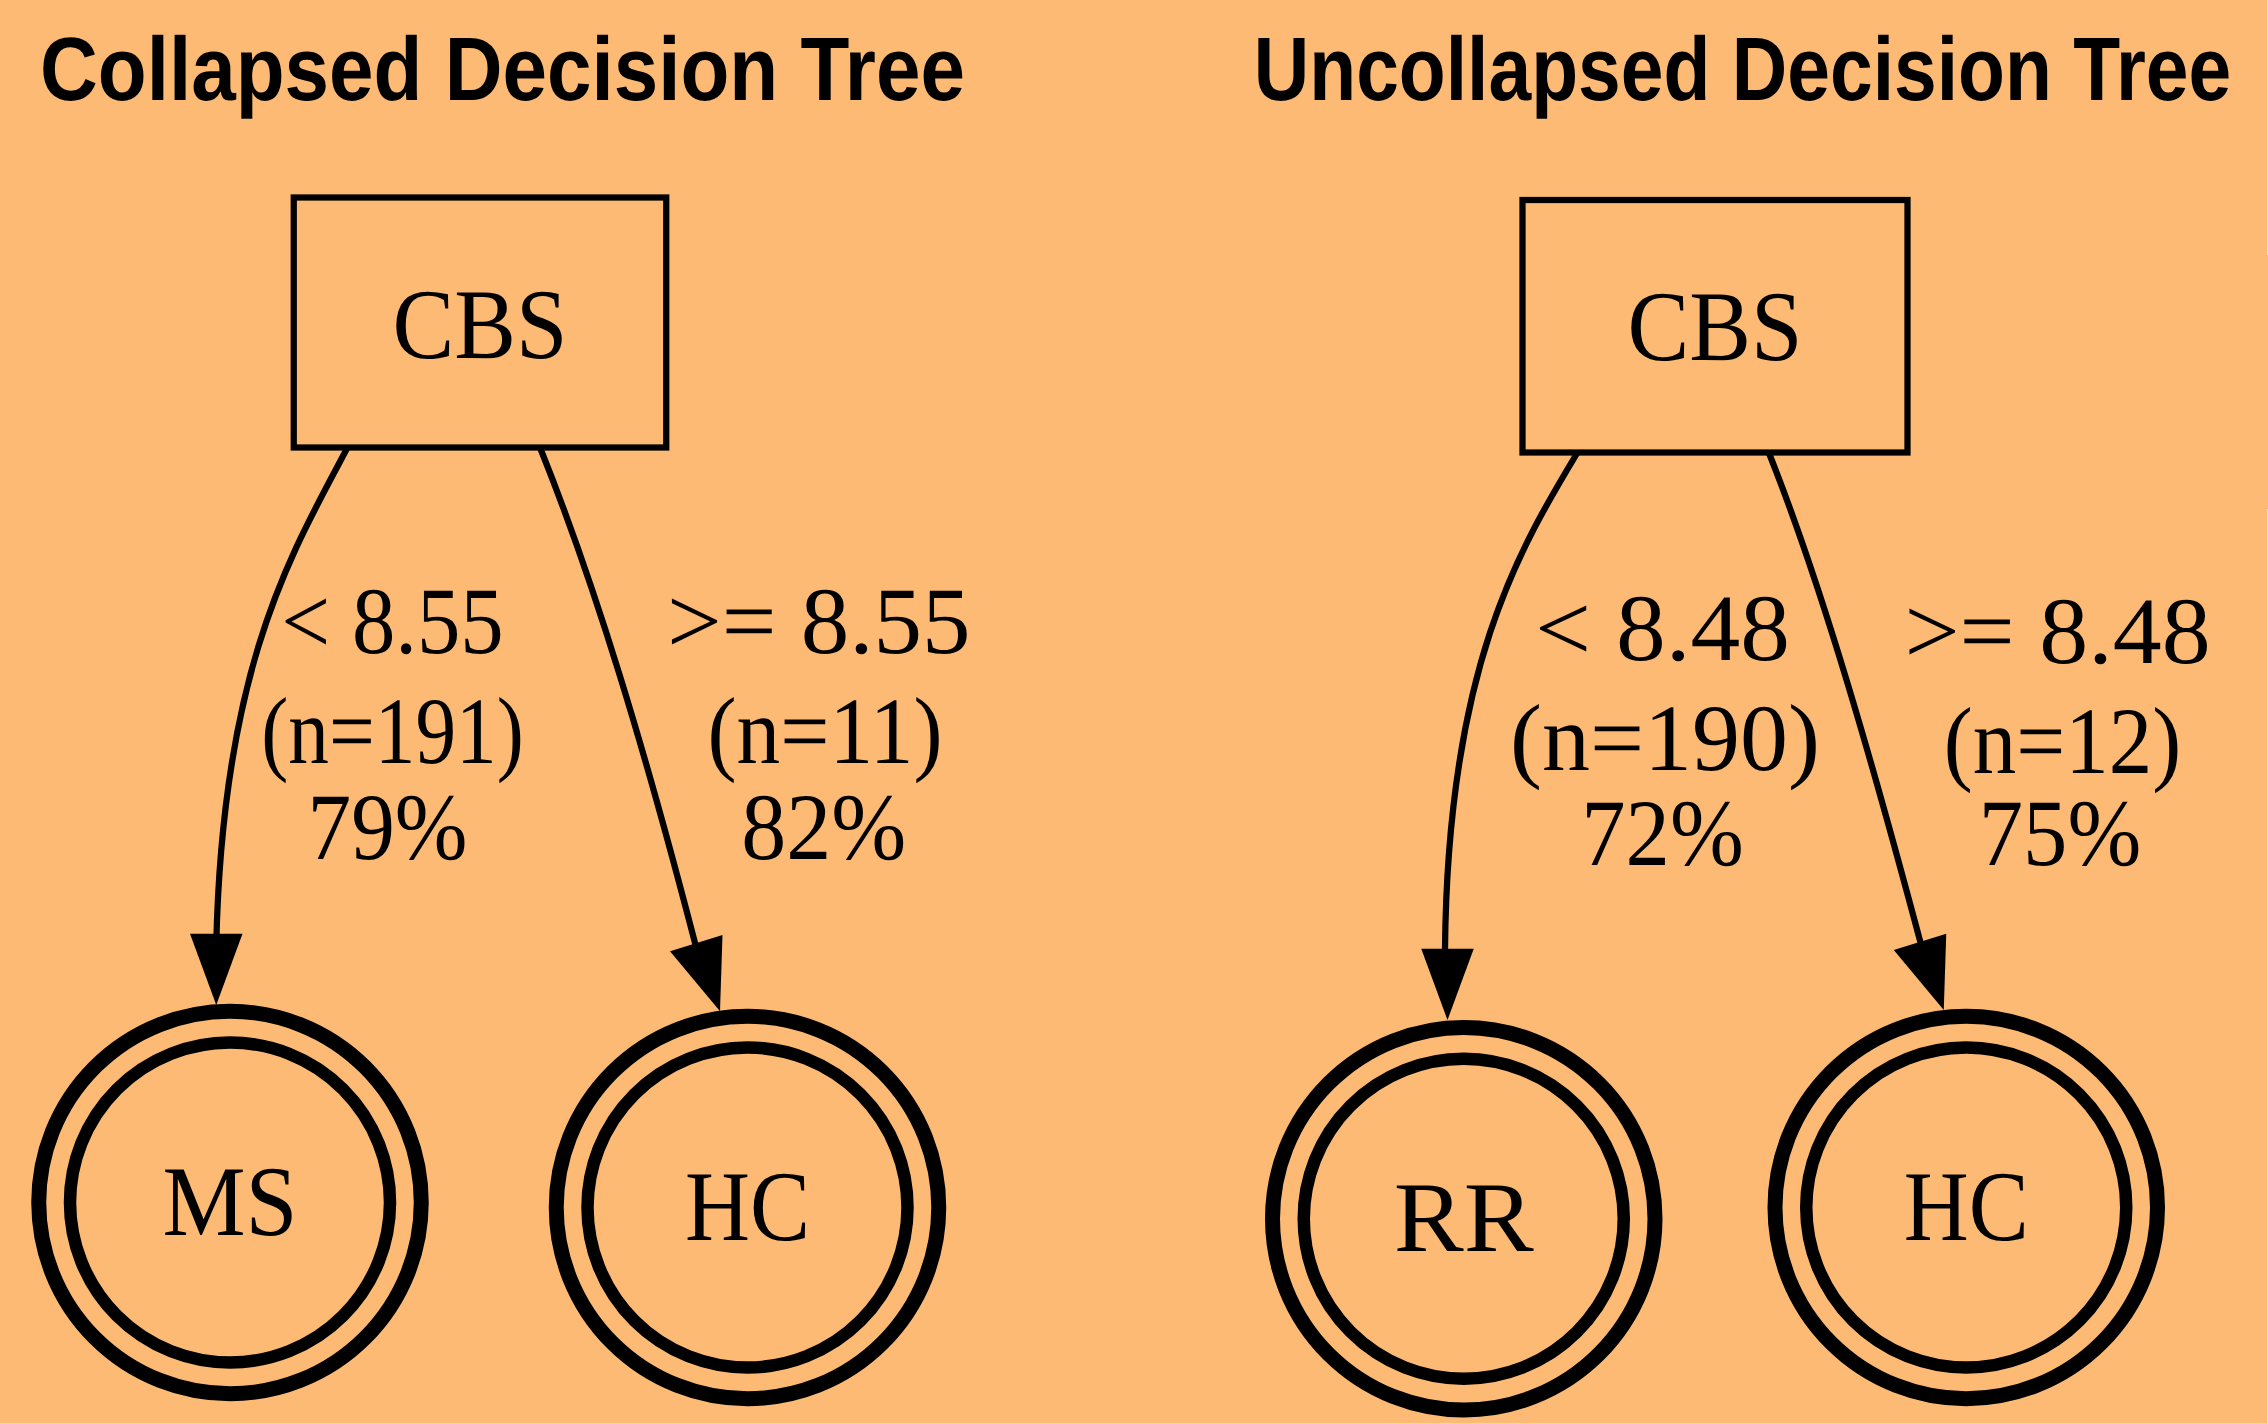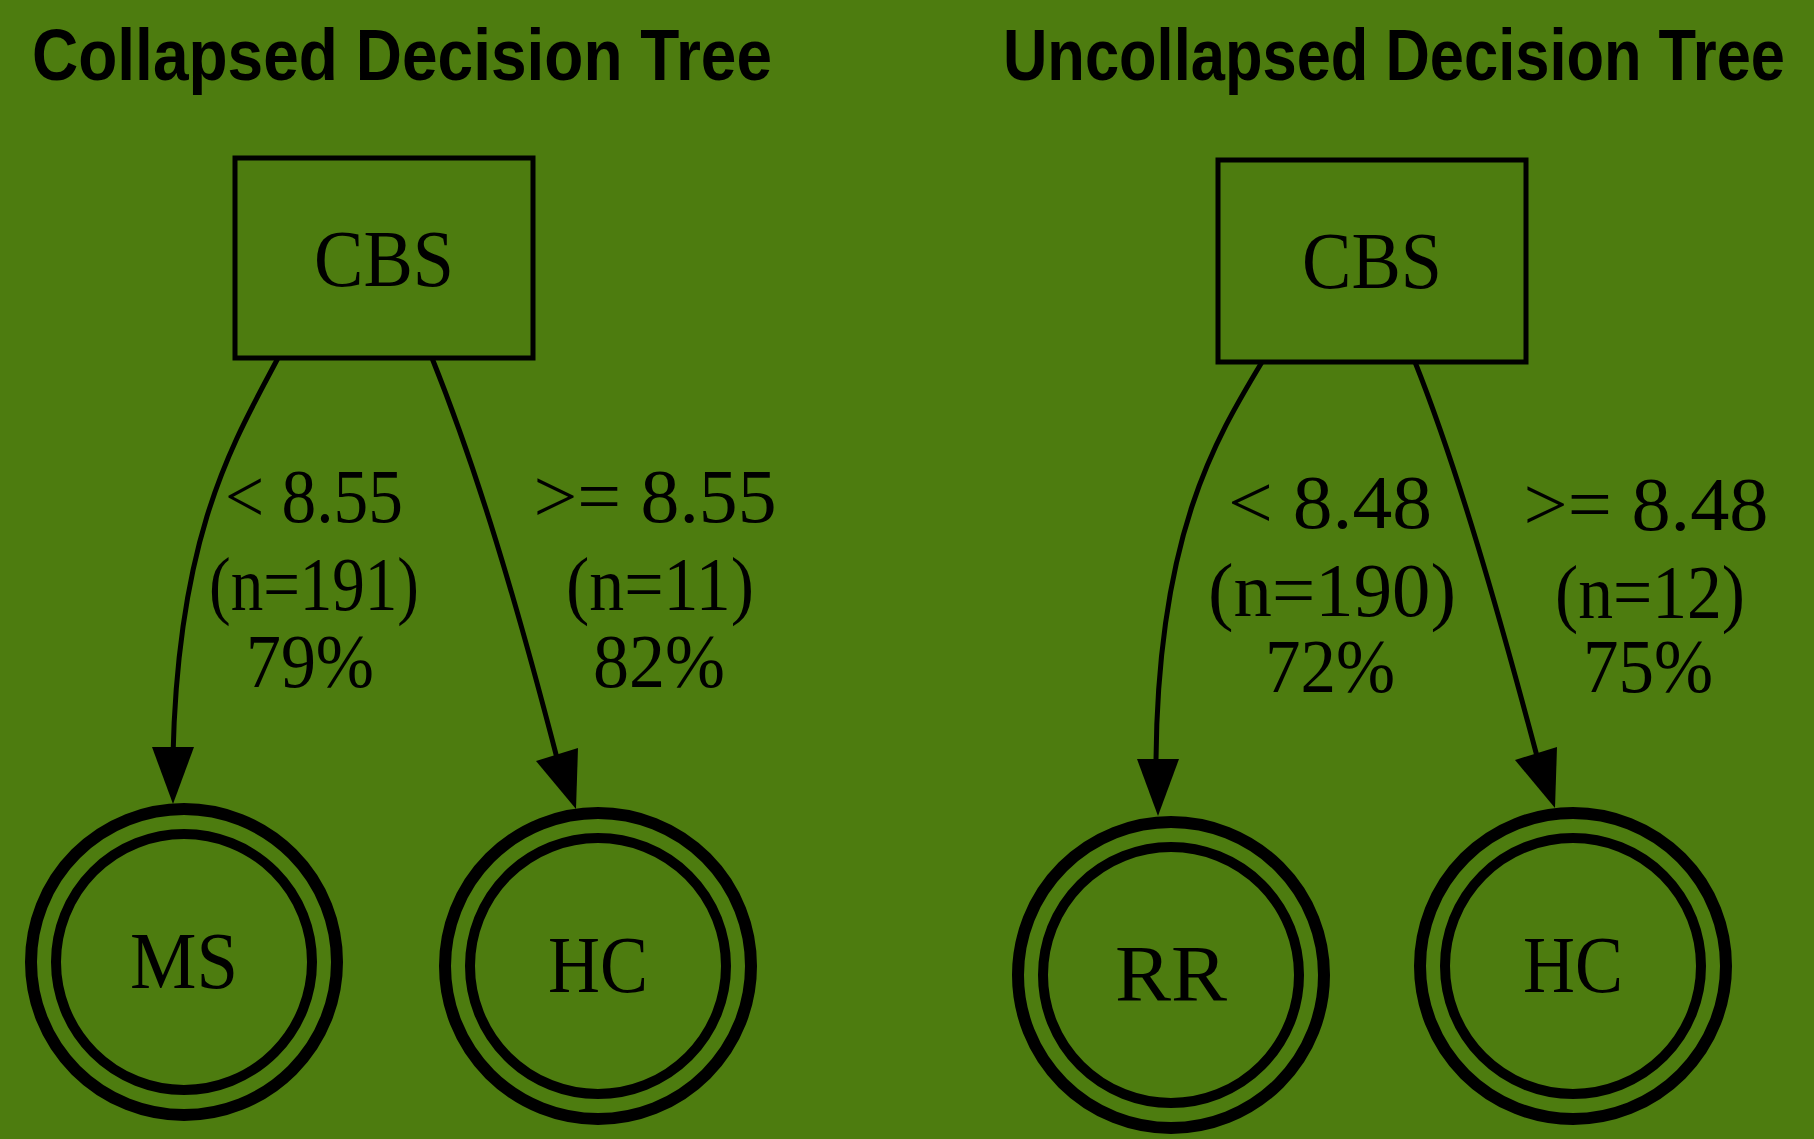--- a/index.html
+++ b/index.html
@@ -3,21 +3,21 @@
 <meta charset="utf-8">
 <style>
   html, body {
     margin: 0;
     padding: 0;
     background: #ffffff;
   }
   .figure-wrap {
     width: 1814px;
     height: 1139px;
-    background: #4d7c0f;
+    background: #fdba74;
     position: relative;
     overflow: hidden;
   }
   svg {
     display: block;
   }
   .tree-title {
     font-family: "Liberation Sans", sans-serif;
     font-weight: bold;
     font-size: 72px;

